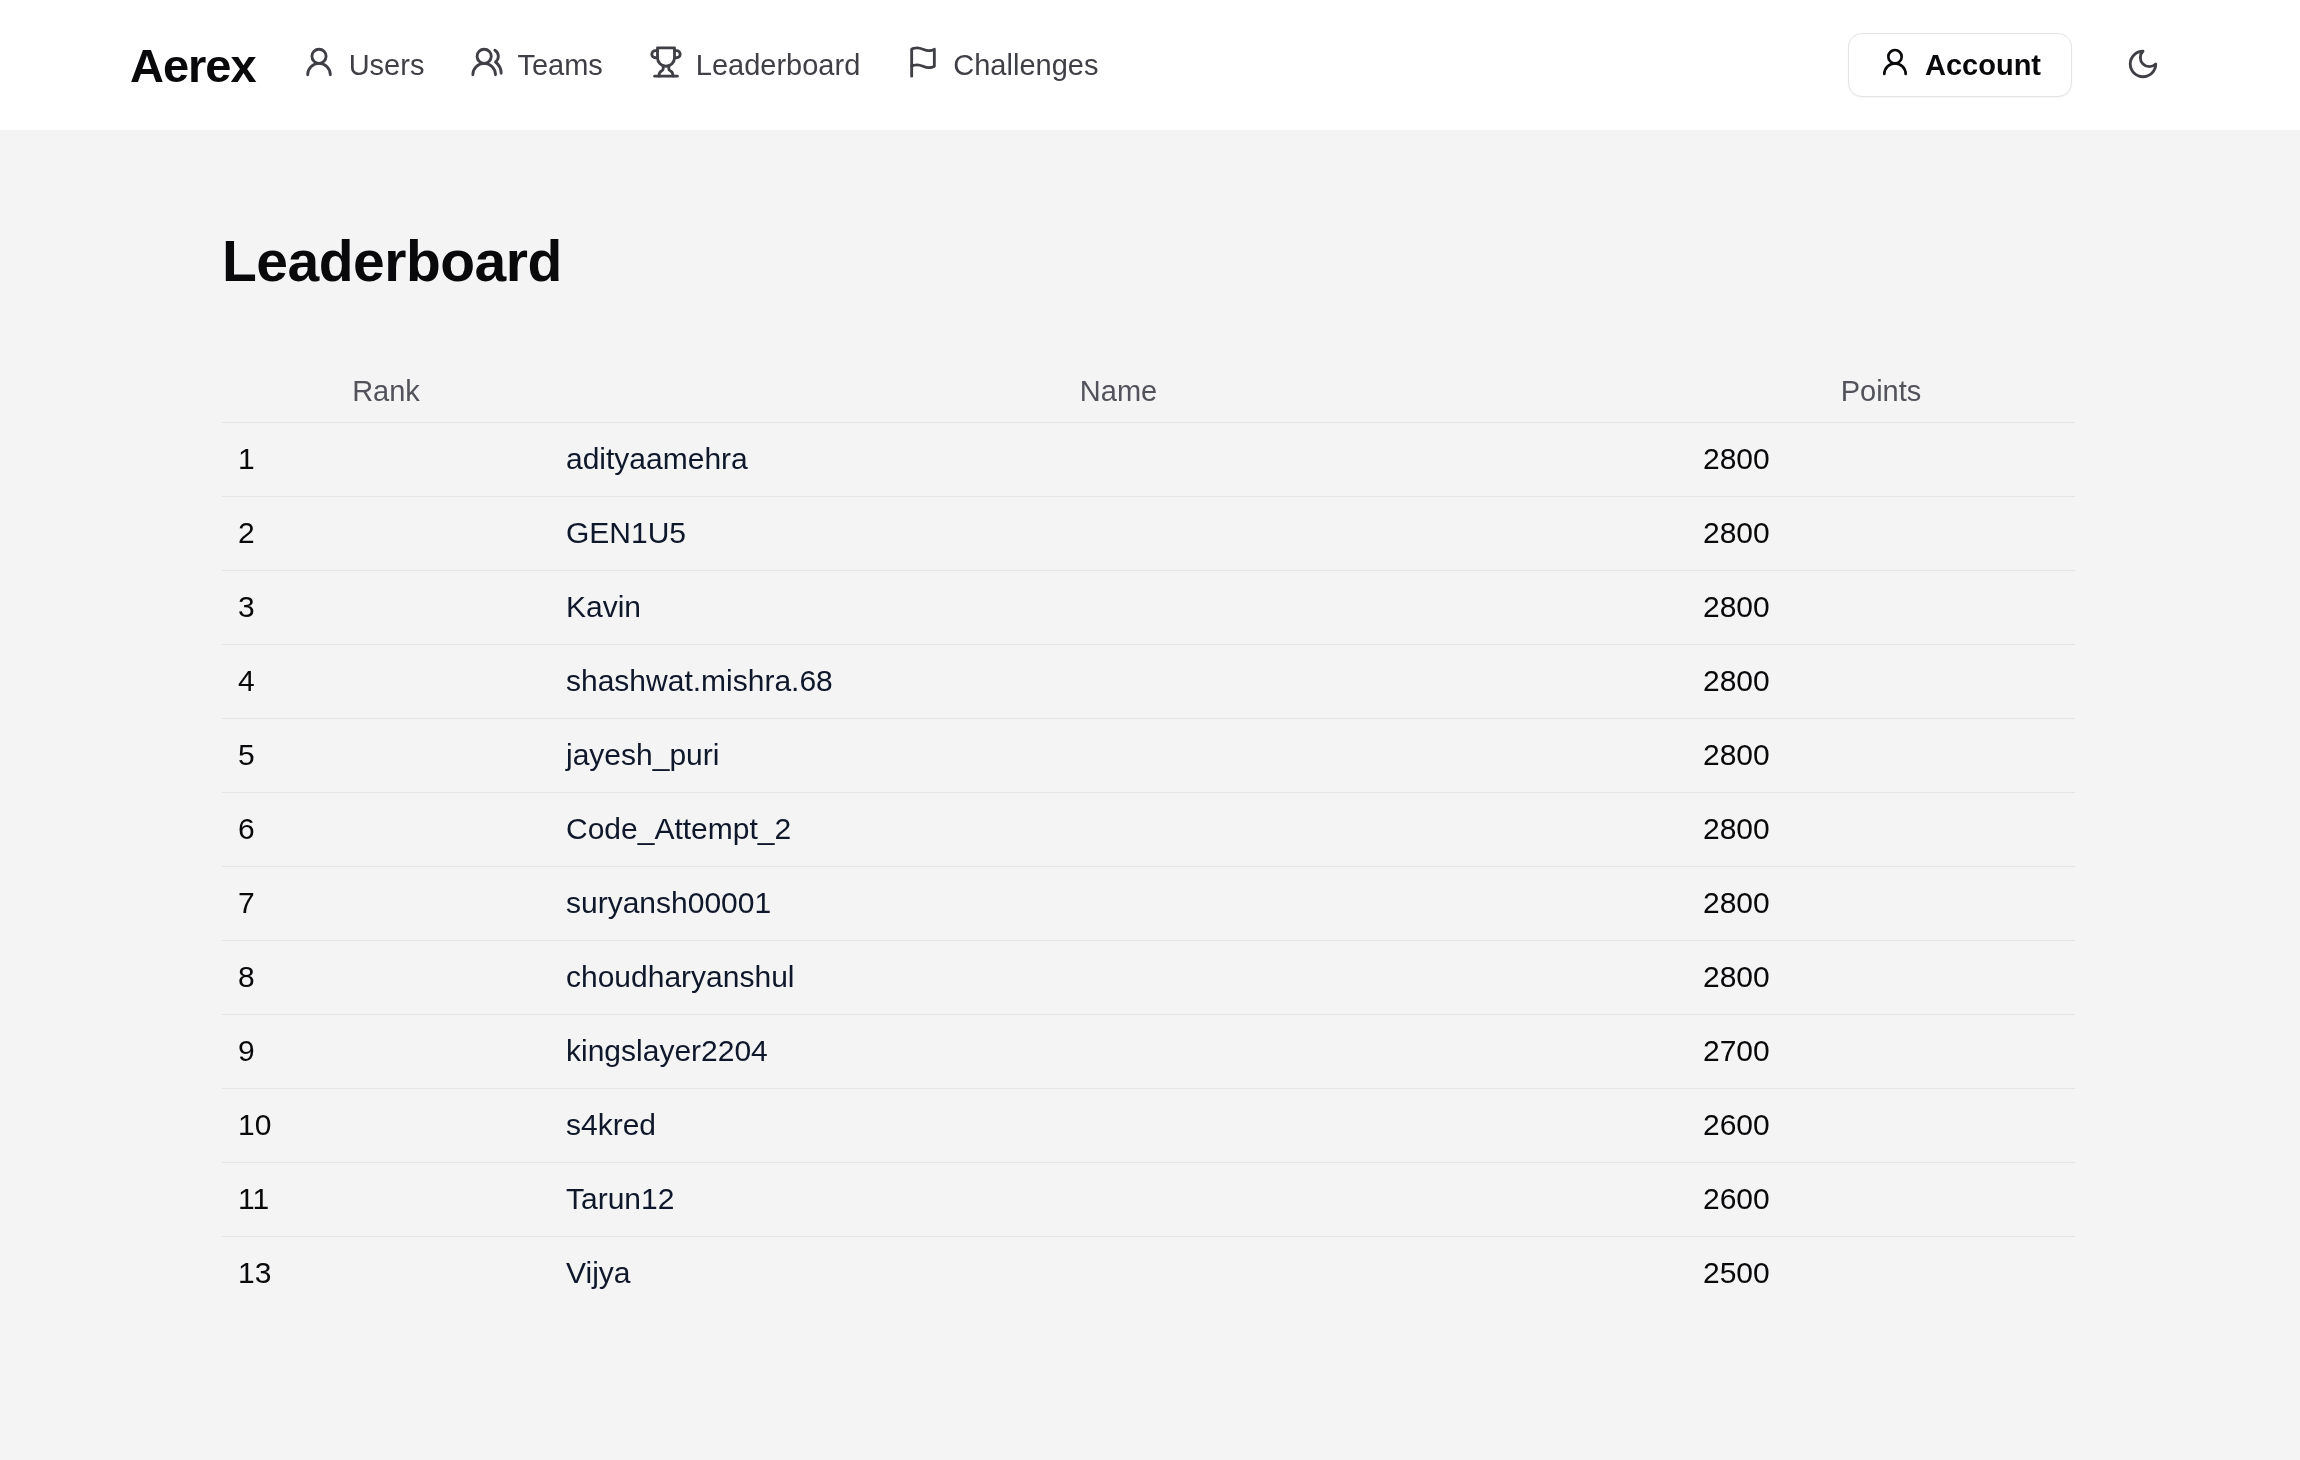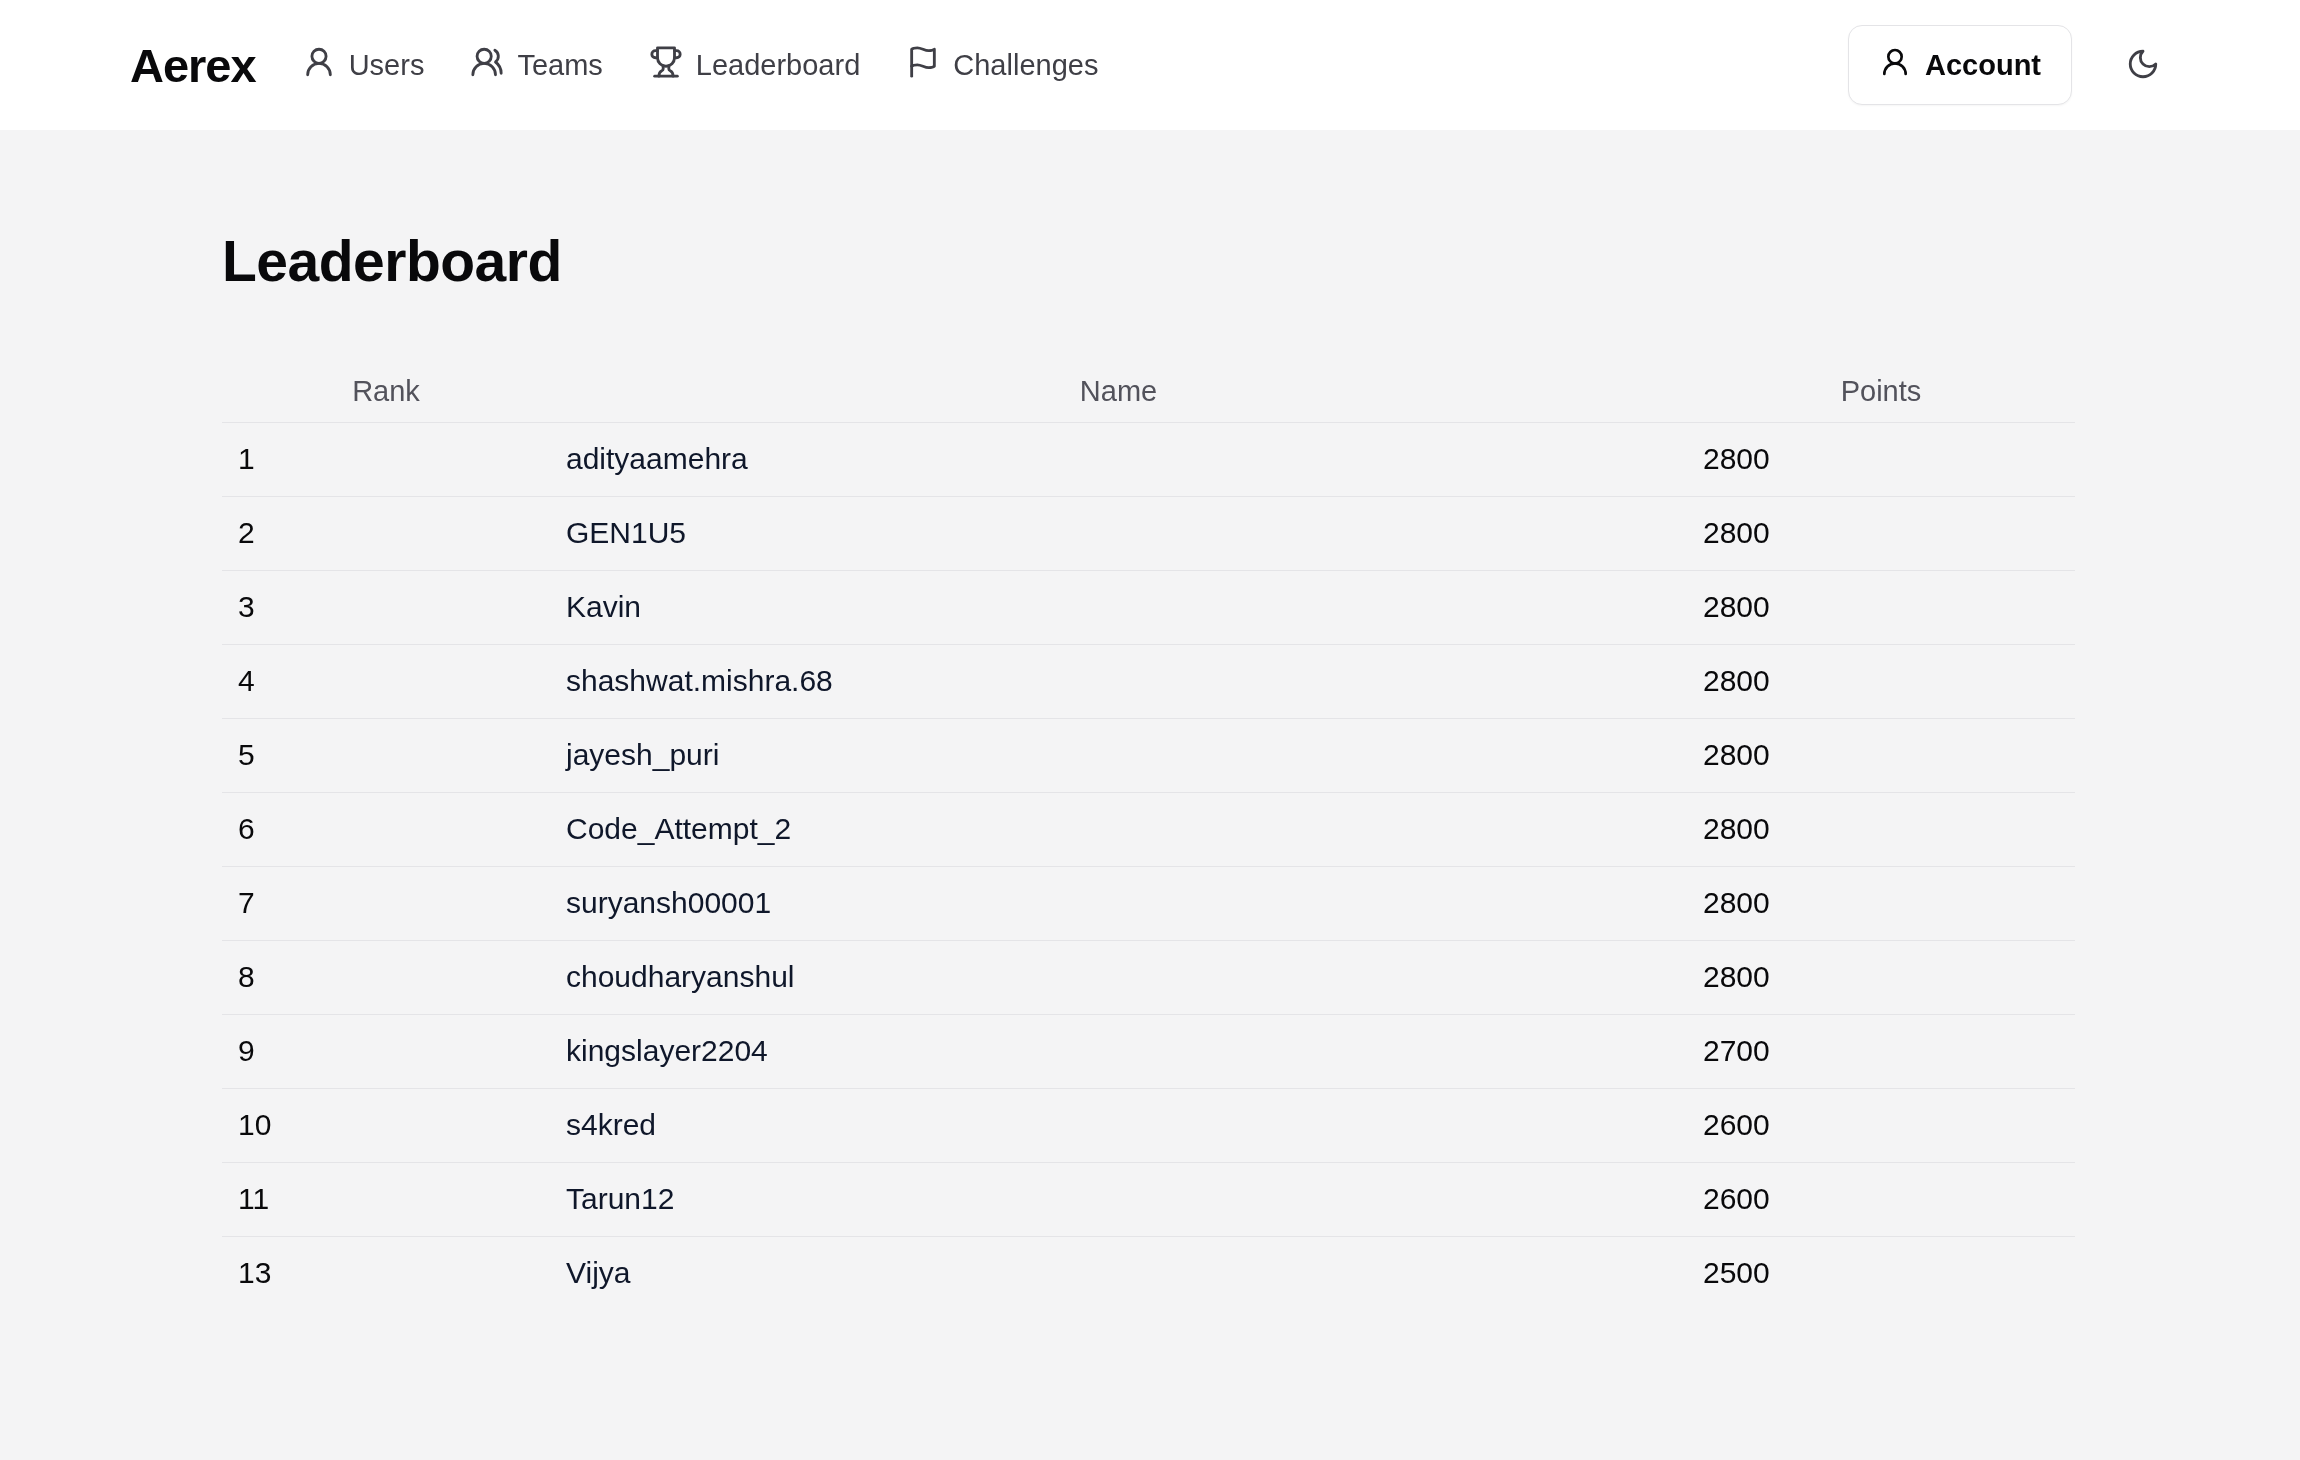--- a/index.html
+++ b/index.html
@@ -29,21 +29,21 @@
   .nav-item {
     display: flex; align-items: center; gap: 13px;
     font-size: 29px;
     color: #3f3f46;
     cursor: pointer;
   }
   .nav-item svg { width: 34px; height: 34px; stroke: #3f3f46; }
   .nav-spacer { flex: 1; }
   .account-btn {
     display: flex; align-items: center; gap: 14px;
-    height: 80px;
+    height: 64px;
     padding: 0 30px;
     background: #ffffff;
     border: 1px solid #e4e4e7;
     border-radius: 14px;
     font-size: 29px;
     font-weight: 600;
     color: #09090b;
     box-shadow: 0 1px 2px rgba(0,0,0,0.04);
     cursor: pointer;
     font-family: "Liberation Sans", sans-serif;

